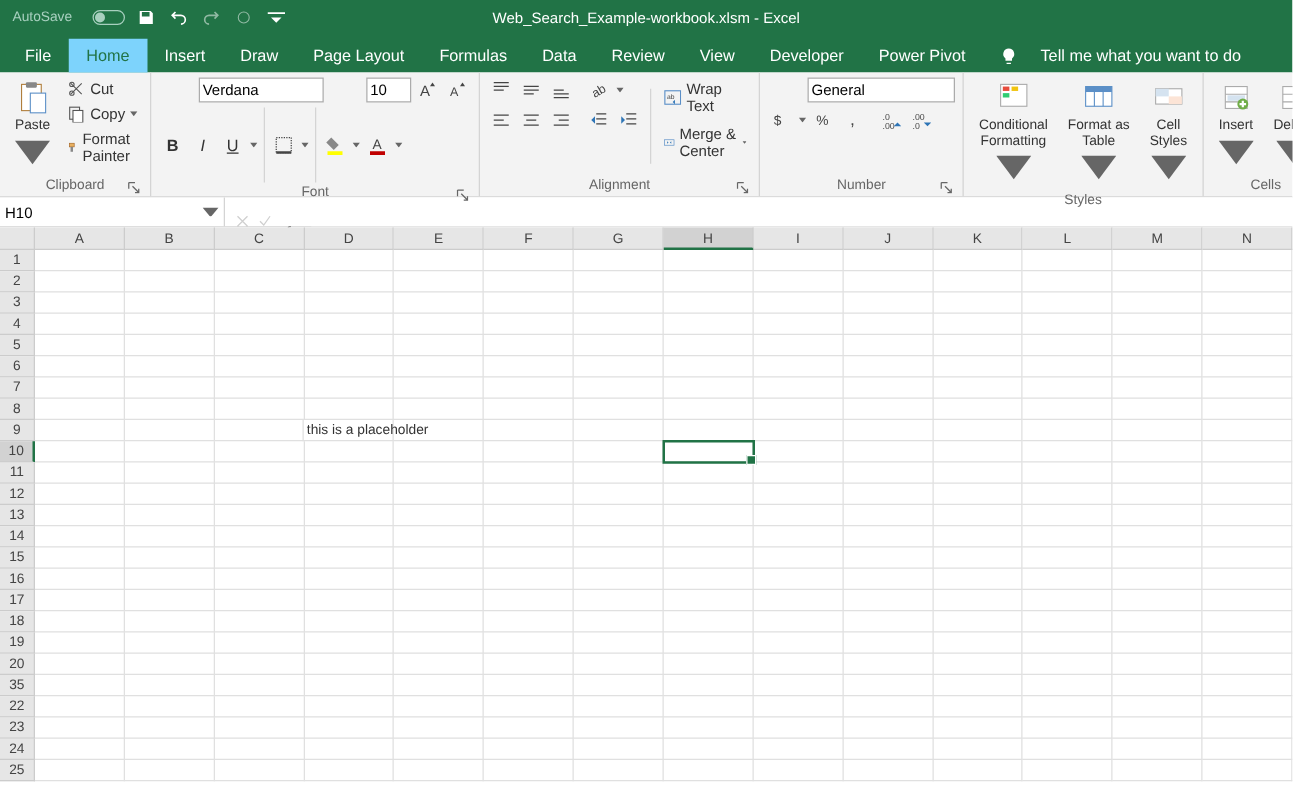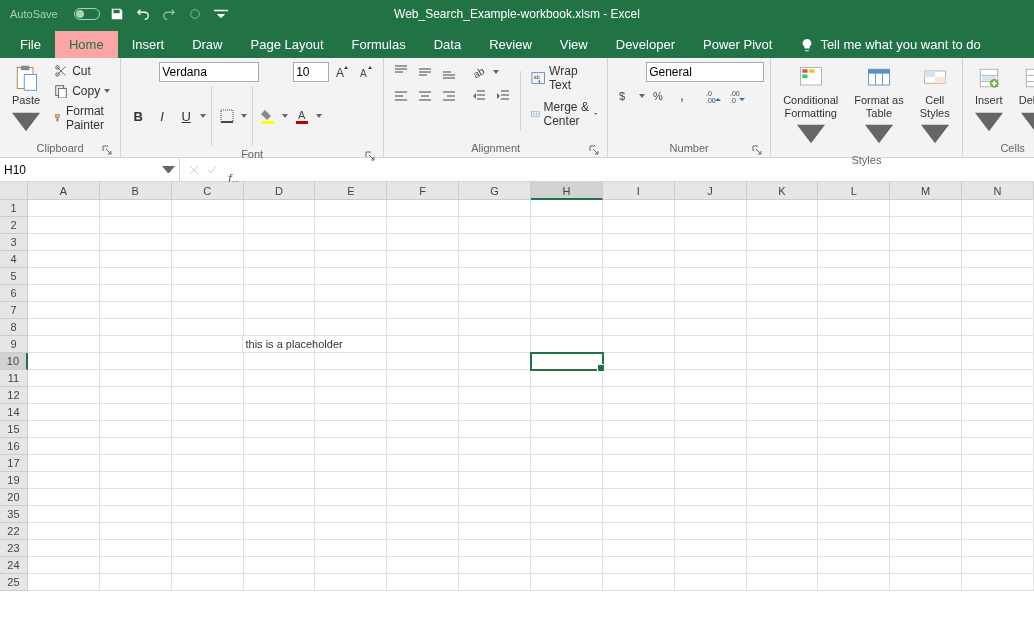--- a/index.html
+++ b/index.html
@@ -9,22 +9,22 @@
 .titlebar-left { display: flex; align-items: center; gap: 8px; padding-left: 10px; font-size: 11px; }
 .autosave { display: flex; align-items: center; gap: 16px; color: #a8d0bf; }
 .autosave-toggle { width: 26px; height: 12px; border: 1px solid #a8d0bf; border-radius: 6px; position: relative; }
 .autosave-toggle::after { content: ''; position: absolute; left: 1px; top: 1px; width: 8px; height: 8px; background: #a8d0bf; border-radius: 50%; }
 .qat-btn { width: 18px; height: 18px; display: flex; align-items: center; justify-content: center; color: #fff; cursor: pointer; }
 .qat-btn svg { width: 14px; height: 14px; }
 .titlebar-center { position: absolute; left: 50%; transform: translateX(-50%); font-size: 12px; }
 
 .tabsbar { background: #217346; height: 30px; display: flex; align-items: flex-end; padding-left: 6px; }
 .tab { padding: 6px 14px; color: #fff; font-size: 13px; cursor: pointer; }
-.tab.active { background: #fca5a5; color: #217346; font-weight: 400; }
-.tellme { display: flex; align-items: center; gap: 6px; padding: 6px 14px; color: #fff; font-size: 13px; }
+.tab.active { background: #7dd3fc; color: #217346; font-weight: 400; }
+.tellme { display: flex; align-items: center; gap: 18px; padding: 6px 14px; color: #fff; font-size: 13px; }
 .tellme svg { width: 14px; height: 14px; }
 
 .ribbon { background: #f3f3f3; height: 100px; display: flex; border-bottom: 1px solid #d4d4d4; }
 .group { border-right: 1px solid #d4d4d4; padding: 4px 6px 0 6px; display: flex; flex-direction: column; justify-content: space-between; }
 .group-body { display: flex; gap: 4px; flex: 1; }
 .group-label { text-align: center; font-size: 11px; color: #666; padding: 2px 0 3px 0; position: relative; }
 .group-launcher { position: absolute; right: 2px; bottom: 2px; width: 10px; height: 10px; }
 .group-launcher svg { width: 10px; height: 10px; }
 .col { display: flex; flex-direction: column; gap: 2px; }
 .row { display: flex; gap: 2px; align-items: center; }
@@ -34,21 +34,21 @@
 .iconbtn { width: 22px; height: 20px; display: flex; align-items: center; justify-content: center; cursor: pointer; }
 .iconbtn svg { width: 16px; height: 16px; }
 .dd { width: 8px; height: 20px; display: flex; align-items: center; justify-content: center; cursor: pointer; }
 .dd svg { width: 6px; height: 4px; }
 select, input.ribbon-input { border: 1px solid #ababab; background: #fff; font-size: 12px; height: 20px; margin-left: 32px; }
 .font-name { width: 100px; padding: 0 2px; }
 .font-size { width: 36px; padding: 0 2px; }
 .num-format { width: 118px; padding: 0 2px; }
 .sep { width: 1px; background: #d4d4d4; height: 60px; align-self: center; margin: 0 2px; }
 
-.namebox-row { height: 24px; display: flex; align-items: center; border-bottom: 1px solid #d4d4d4; background: #fff; }
+.namebox-row { height: 24px; display: flex; align-items: flex-start; border-bottom: 1px solid #d4d4d4; background: #fff; }
 .namebox { width: 180px; border-right: 1px solid #d4d4d4; display: flex; align-items: center; padding: 0 4px; height: 100%; }
 .namebox input { border: none; width: 100%; font-size: 12px; outline: none; }
 .namebox-dd { width: 14px; }
 .fx-controls { display: flex; align-items: center; gap: 6px; padding: 0 8px; color: #888; }
 .fx-controls svg { width: 12px; height: 12px; }
 .fxlabel { font-style: italic; color: #666; font-size: 13px; padding: 0 4px; margin-top: 20px; }
 .formula-input { flex: 1; border: none; outline: none; font-size: 12px; height: 100%; padding: 0 4px; }
 
 .grid { position: relative; background: #fff; }
 .colheads { display: flex; height: 18px; }
@@ -708,20 +708,37 @@
       <div class="cell"></div>
       <div class="cell"></div>
       <div class="cell"></div>
       <div class="cell"></div>
       <div class="cell"></div>
       <div class="cell"></div>
       <div class="cell"></div>
       <div class="cell"></div>
     </div>
     <div class="datarow">
+      <div class="rowhead">13</div>
+      <div class="cell"></div>
+      <div class="cell"></div>
+      <div class="cell"></div>
+      <div class="cell"></div>
+      <div class="cell"></div>
+      <div class="cell"></div>
+      <div class="cell"></div>
+      <div class="cell"></div>
+      <div class="cell"></div>
+      <div class="cell"></div>
+      <div class="cell"></div>
+      <div class="cell"></div>
+      <div class="cell"></div>
+      <div class="cell"></div>
+    </div>
+    <div class="datarow">
       <div class="rowhead">14</div>
       <div class="cell"></div>
       <div class="cell"></div>
       <div class="cell"></div>
       <div class="cell"></div>
       <div class="cell"></div>
       <div class="cell"></div>
       <div class="cell"></div>
       <div class="cell"></div>
       <div class="cell"></div>
@@ -776,20 +793,37 @@
       <div class="cell"></div>
       <div class="cell"></div>
       <div class="cell"></div>
       <div class="cell"></div>
       <div class="cell"></div>
       <div class="cell"></div>
       <div class="cell"></div>
       <div class="cell"></div>
     </div>
     <div class="datarow">
+      <div class="rowhead">18</div>
+      <div class="cell"></div>
+      <div class="cell"></div>
+      <div class="cell"></div>
+      <div class="cell"></div>
+      <div class="cell"></div>
+      <div class="cell"></div>
+      <div class="cell"></div>
+      <div class="cell"></div>
+      <div class="cell"></div>
+      <div class="cell"></div>
+      <div class="cell"></div>
+      <div class="cell"></div>
+      <div class="cell"></div>
+      <div class="cell"></div>
+    </div>
+    <div class="datarow">
       <div class="rowhead">19</div>
       <div class="cell"></div>
       <div class="cell"></div>
       <div class="cell"></div>
       <div class="cell"></div>
       <div class="cell"></div>
       <div class="cell"></div>
       <div class="cell"></div>
       <div class="cell"></div>
       <div class="cell"></div>

